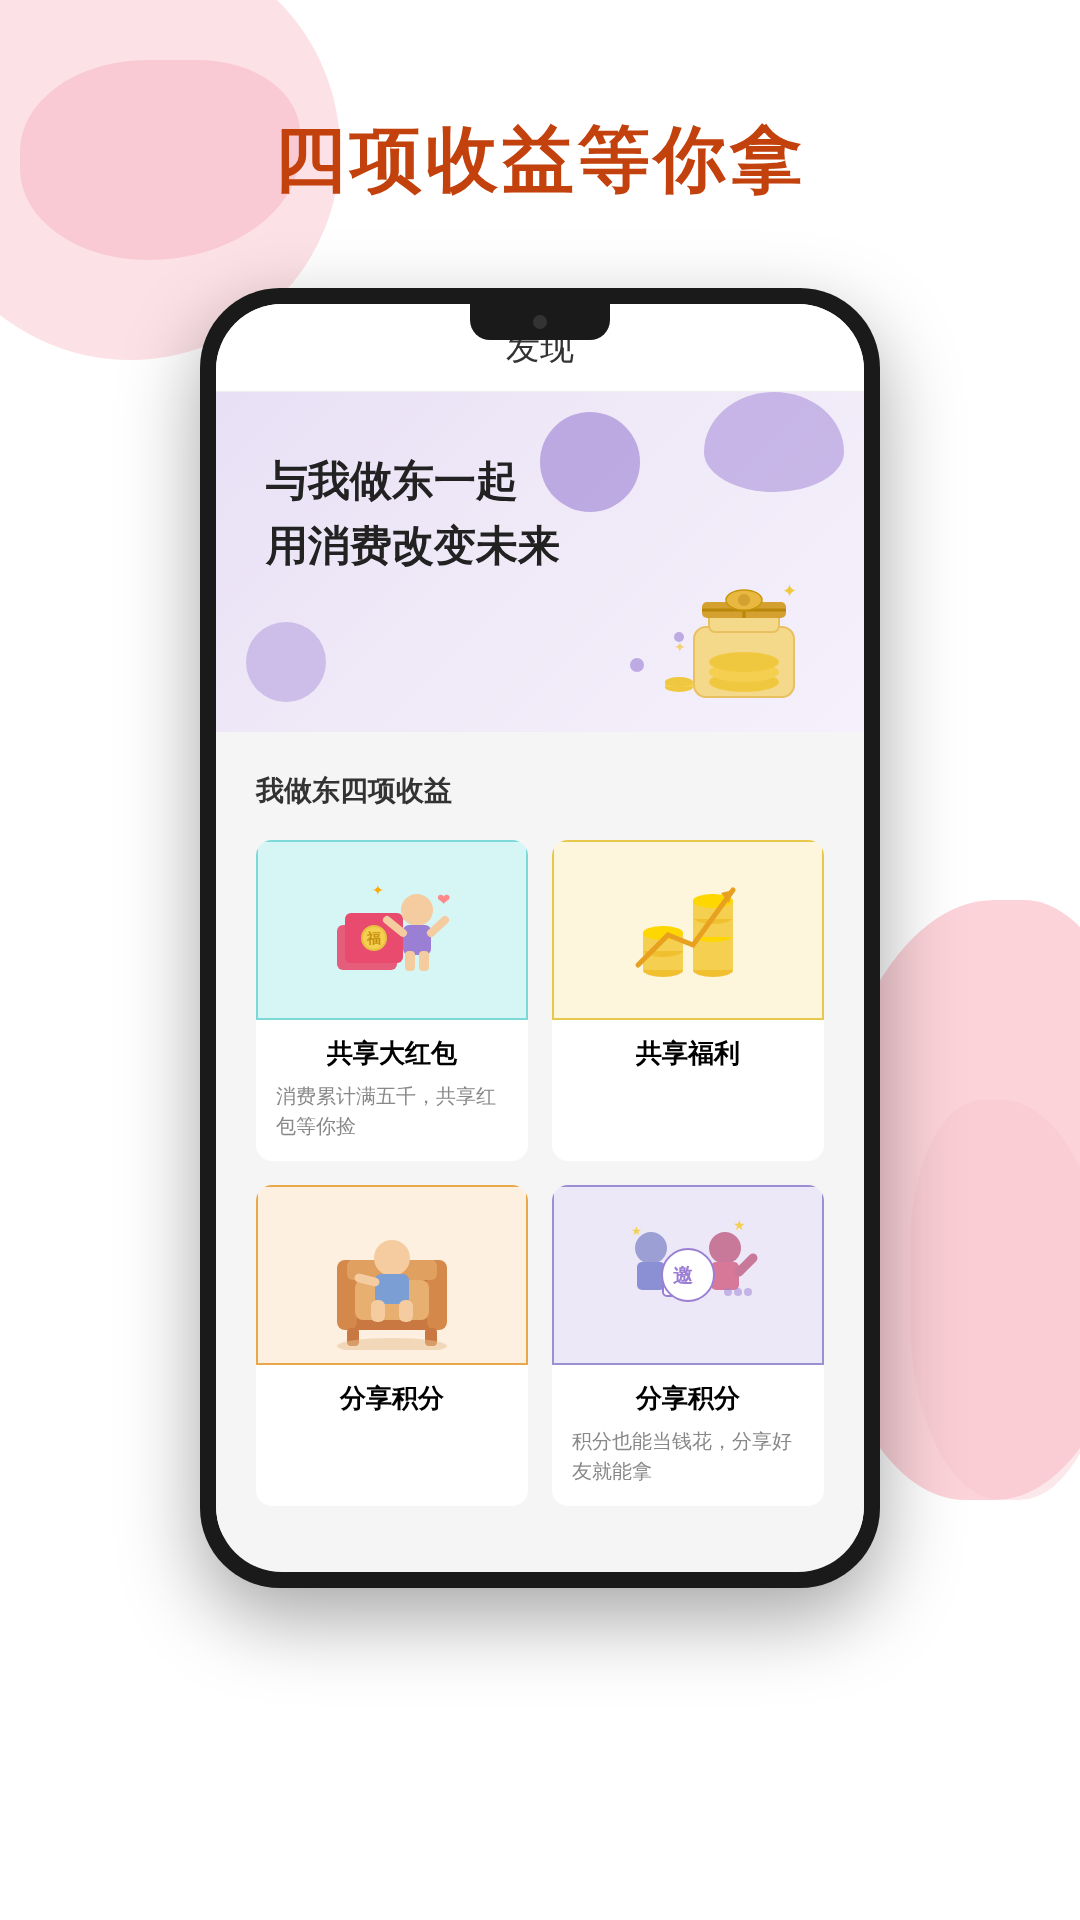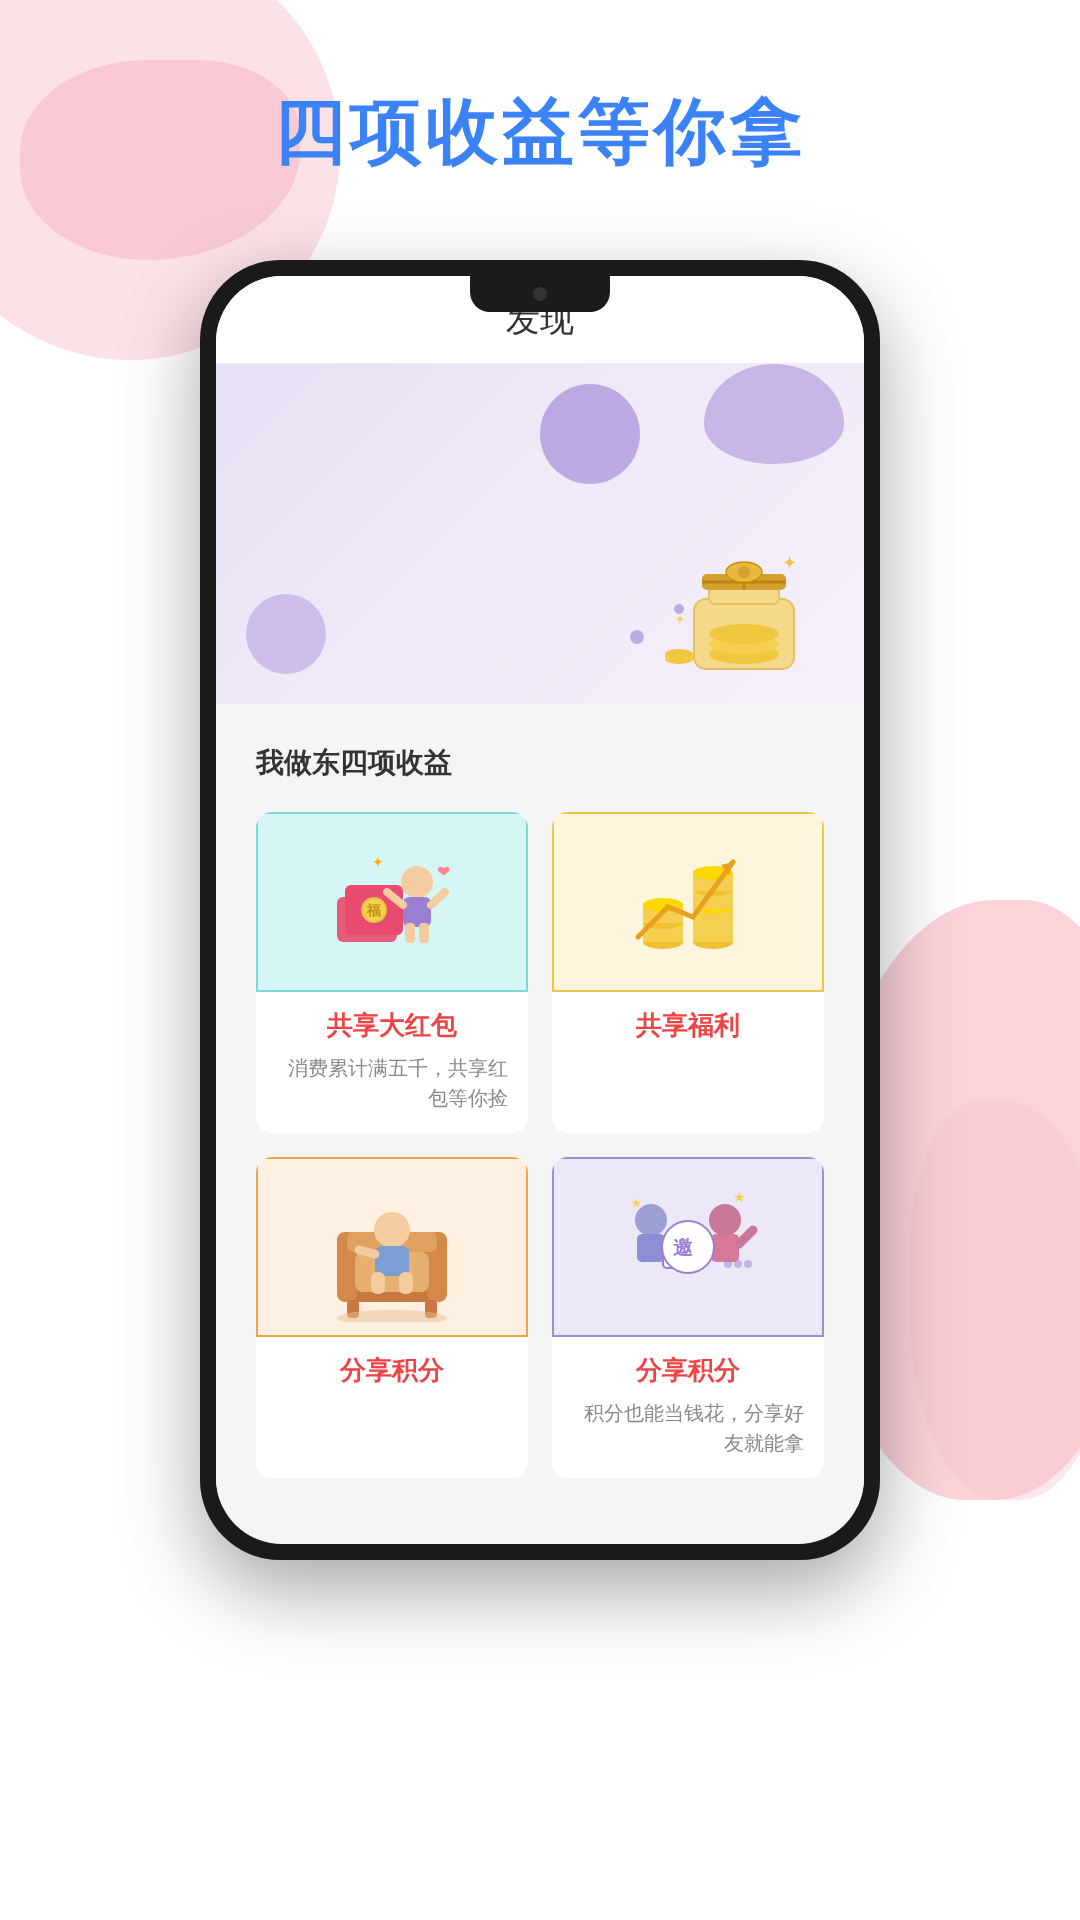--- a/index.html
+++ b/index.html
@@ -57,24 +57,24 @@
       width: 200px; height: 400px;
       background: #f7c5ce;
       border-radius: 40% 60% 50% 50%;
       opacity: 0.4;
     }
 
     .page-title {
       position: relative;
       z-index: 1;
       text-align: center;
-      padding-top: 84px;
+      padding-top: 112px;
       font-size: 72px;
       font-weight: 700;
-      color: #3b82f6;
+      color: #c2410c;
       letter-spacing: 4px;
     }
 
     
     .phone-container {
       position: relative;
       z-index: 2;
       margin: 80px auto 10px;
       width: 680px;
       height: 1300px;
@@ -252,29 +252,29 @@
     .card-orange { background: #fdf0e0; border: 2px solid #e8a84a; }
     .card-purple { background: #ede8f8; border: 2px solid #9b8fd4; }
 
     .benefit-card-info {
       padding: 16px 20px 20px;
     }
 
     .benefit-card-title {
       font-size: 26px;
       font-weight: 600;
-      color: #ef4444;
+      color: #000000;
       text-align: center;
       margin-bottom: 10px;
     }
 
     .benefit-card-desc {
       font-size: 20px;
       color: #888;
-      text-align: right;
+      text-align: left;
       line-height: 1.5;
     }
   </style>
 </head>
 <body>
 
 <div class="bg-decor">
   <div class="bg-blob-top-left"></div>
   <div class="bg-blob-top-left2"></div>
   <div class="bg-blob-right"></div>
@@ -296,20 +296,24 @@
 
       <div class="screen-body">
 
         <div class="hero-banner">
           <div class="hero-blob1"></div>
           <div class="hero-blob2"></div>
           <div class="hero-blob3"></div>
           <div class="hero-dot" style="bottom:60px; right:220px; width:14px; height:14px;"></div>
           <div class="hero-dot" style="bottom:90px; right:180px; width:10px; height:10px;"></div>
 
+          <div class="hero-text">
+            <h2>与我做东一起</h2>
+            <h2>用消费改变未来</h2>
+          </div>
 
           <div class="hero-coin-img">
             <svg class="coin-jar" viewBox="0 0 160 140" xmlns="http://www.w3.org/2000/svg">
 
               <rect x="30" y="55" width="100" height="70" rx="12" fill="#f5d98a" stroke="#e8c060" stroke-width="2"></rect>
 
               <rect x="45" y="40" width="70" height="20" rx="6" fill="#f5d98a" stroke="#e8c060" stroke-width="2"></rect>
 
               <rect x="38" y="30" width="84" height="16" rx="5" fill="#d4a030"></rect>
 

